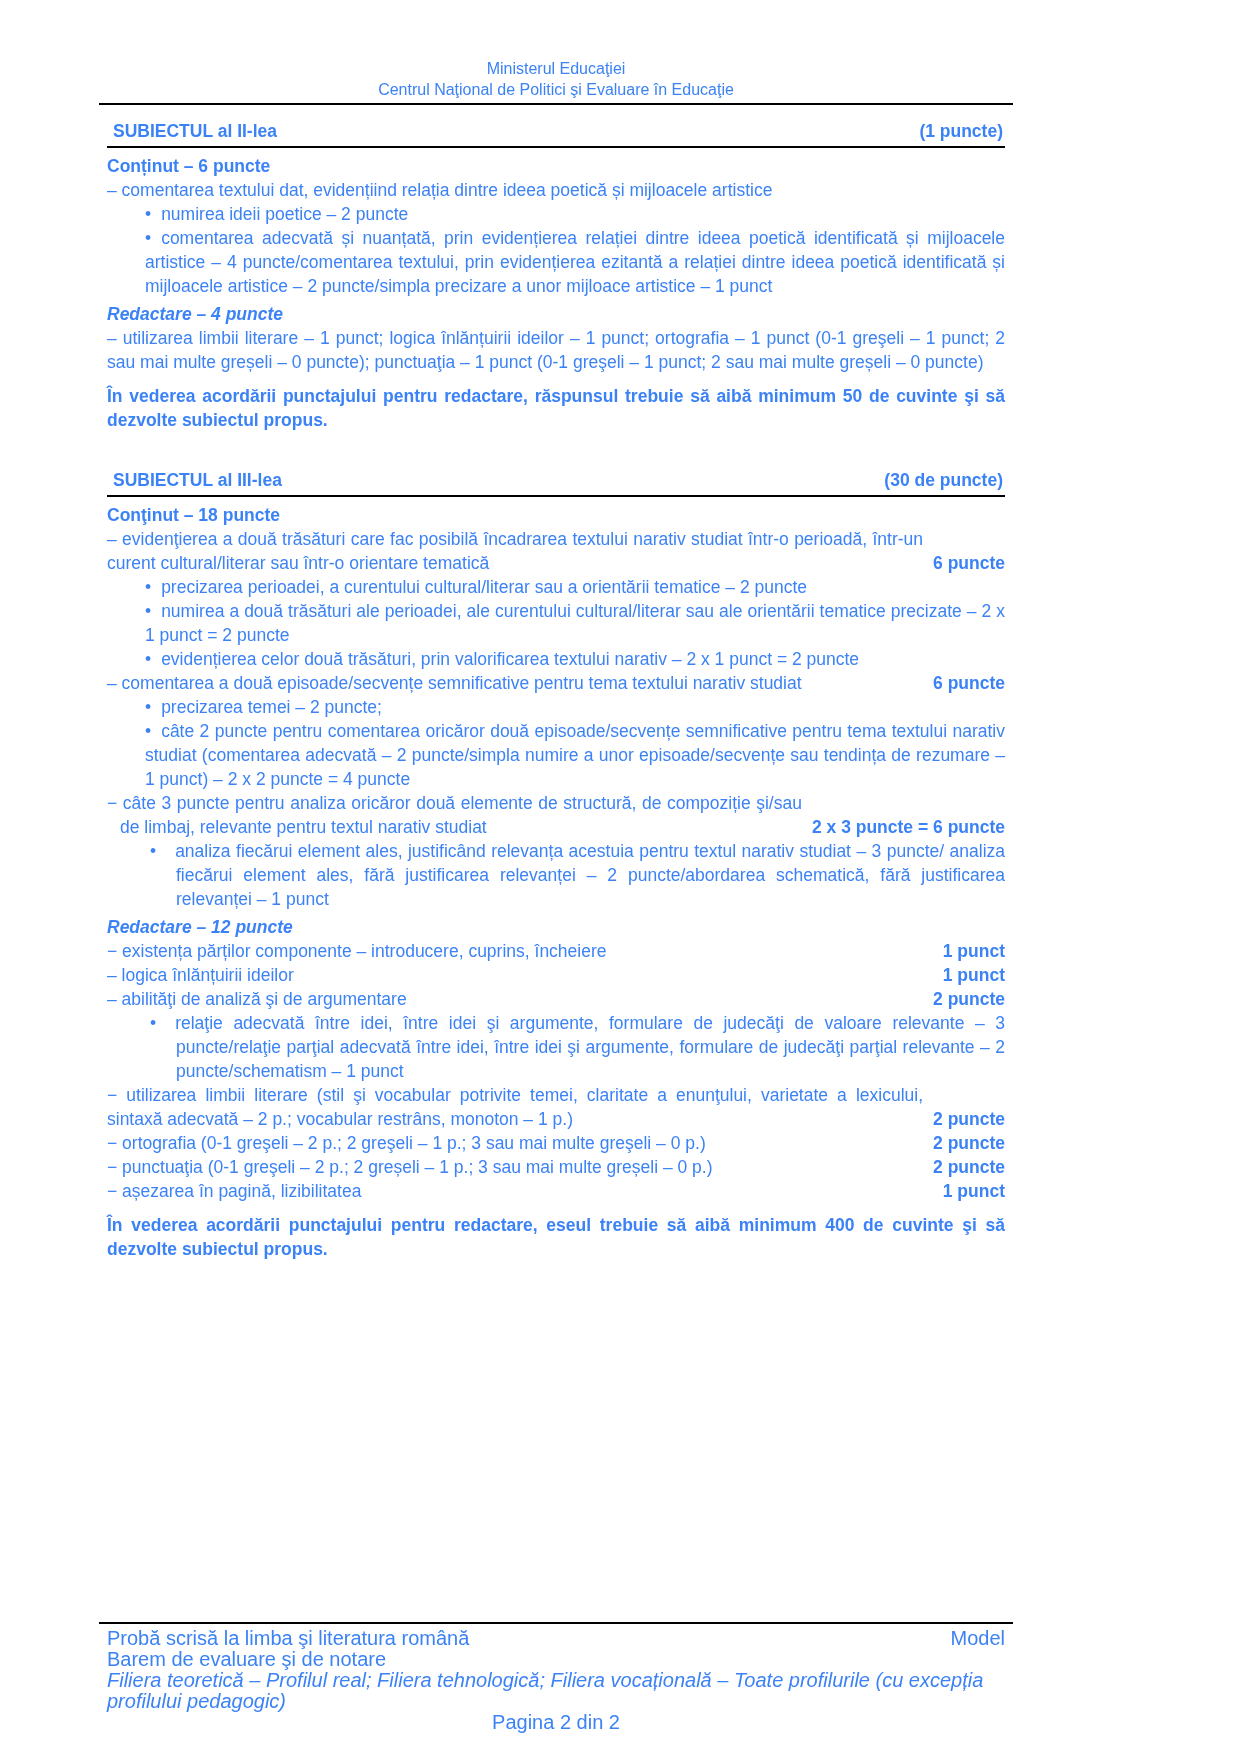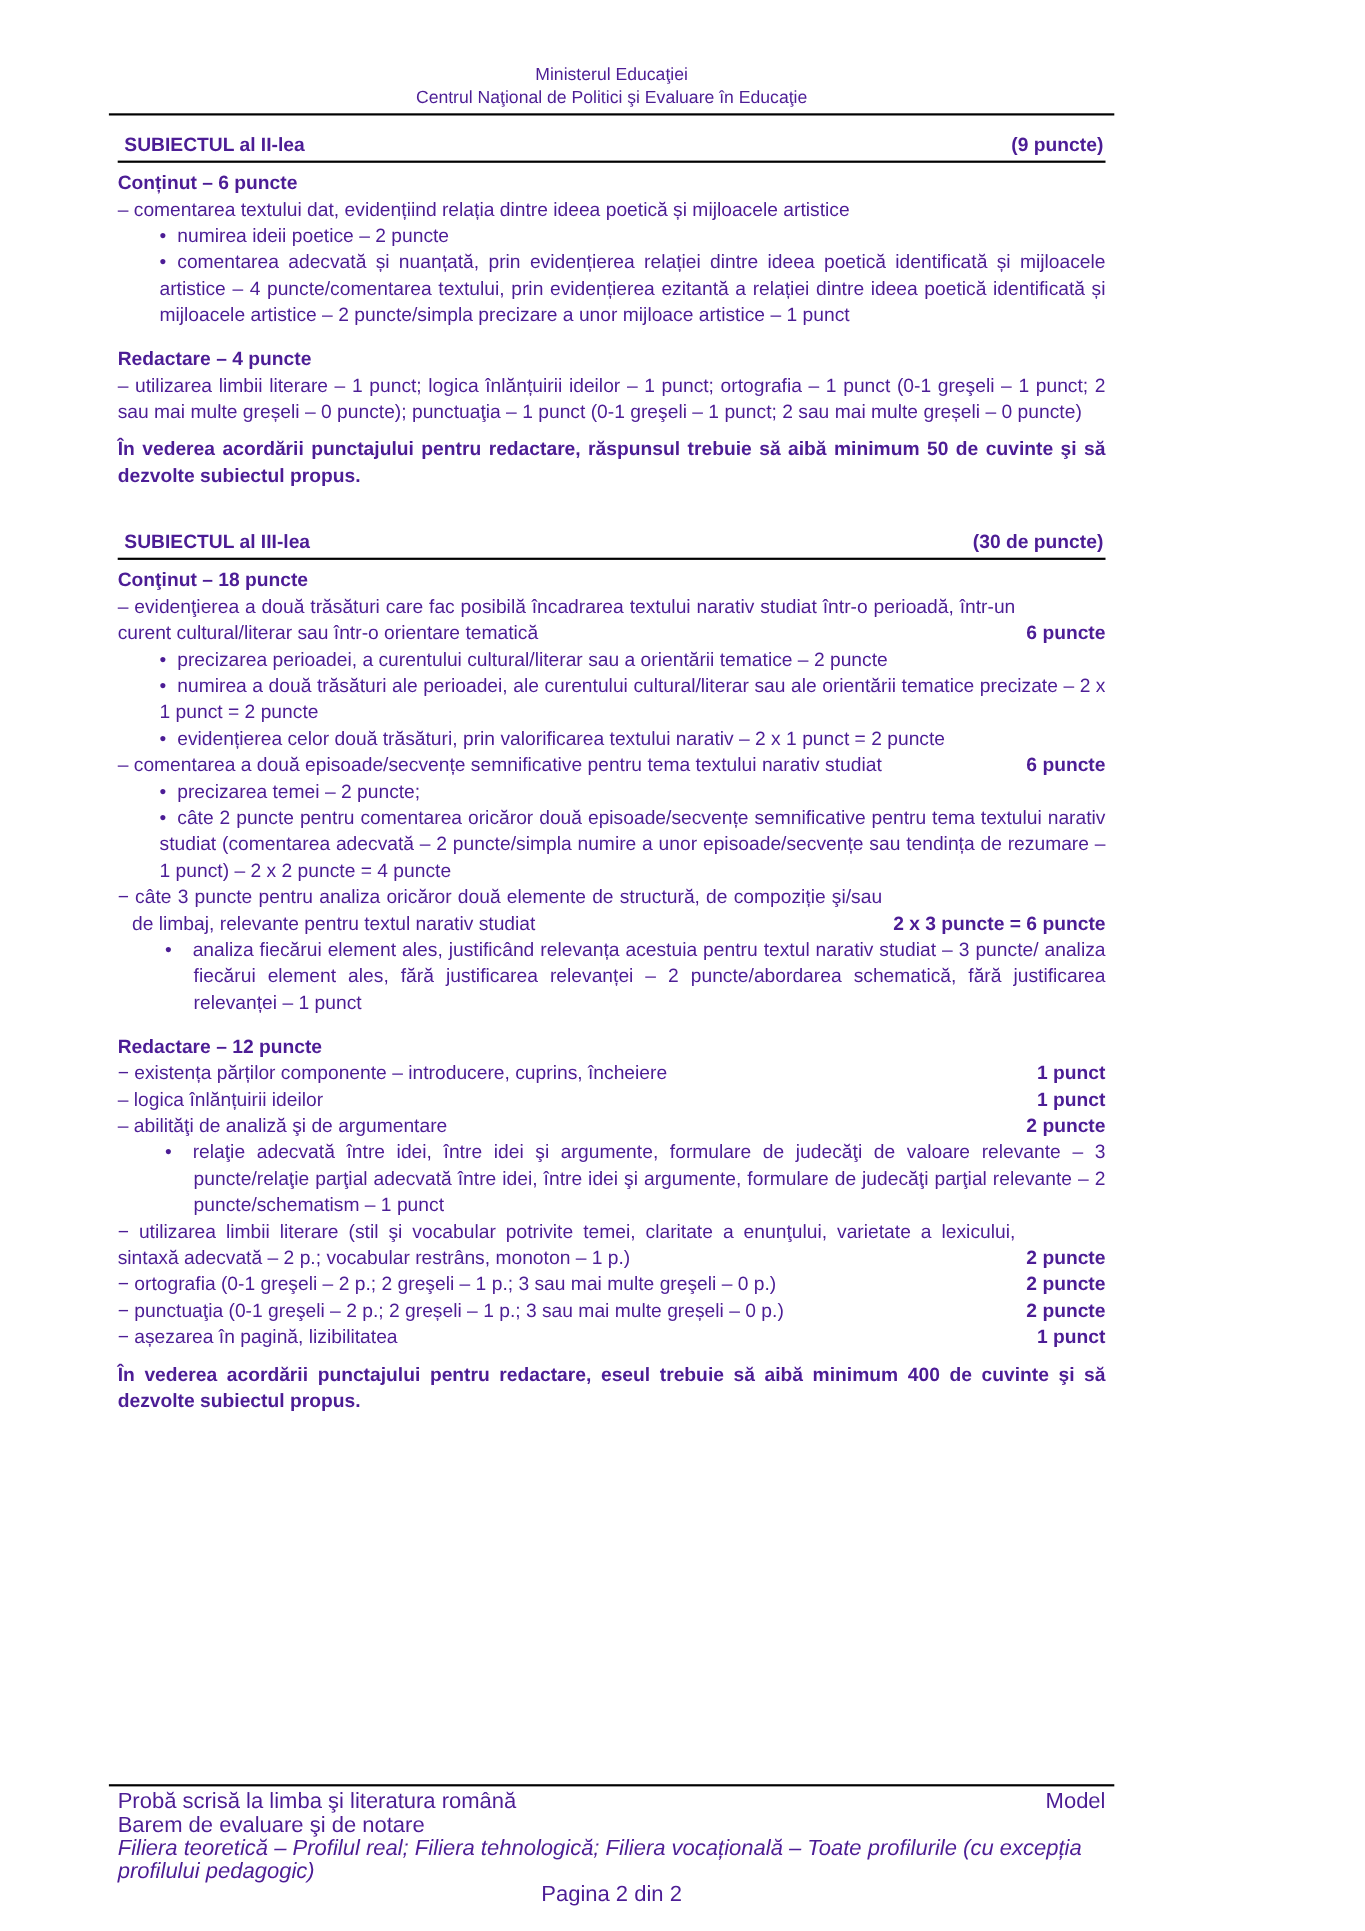--- a/index.html
+++ b/index.html
@@ -2,40 +2,40 @@
 <html><head>
 <meta charset="utf-8">
 <style>
   * { margin:0; padding:0; box-sizing:border-box; }
   html,body { background:#ffffff; }
   .page {
     position:relative;
     width:1241px;
     height:1755px;
     background:#ffffff;
-    color:#4c1d95;
+    color:#3b82f6;
     font-family:"Liberation Sans", sans-serif;
     font-size:17.5px;
     line-height:24px;
     padding:58px 236px 0 107px;
     overflow:hidden;
   }
   .doc-header { text-align:center; font-size:16px; line-height:21px; }
   .header-rule { border-bottom:2px solid #000; margin:3px -8px 0 -8px; }
 
   .sec-head {
     display:flex; justify-content:space-between; align-items:center;
     font-weight:bold;
     border-bottom:2px solid #000;
     padding:0 2px 3px 6px;
     margin-top:14px;
   }
   .mt22 { margin-top:36px; }
   .sub-head { font-weight:bold; margin-top:6px; }
-  .mt8 { margin-top:16px; }
+  .mt8 { margin-top:4px;font-style:italic; }
   .para { }
   .just { text-align:justify; }
 
   .bullet { margin-left:38px; }
   .mark { padding-right:10px; }
   .hang { margin-left:43px; padding-left:26px; text-indent:-26px; }
   .hang .mark { padding-right:19px; }
 
   .pt-row { display:flex; align-items:flex-end; }
   .pt-text { flex:1 1 auto; text-align:justify; }
@@ -60,21 +60,21 @@
 
   <div class="doc-header">
     <div>Ministerul Educaţiei</div>
     <div>Centrul Naţional de Politici şi Evaluare în Educaţie</div>
   </div>
   <div class="header-rule"></div>
 
   <div>
     <div class="sec-head">
       <span>SUBIECTUL al II-lea</span>
-      <span>(9 puncte)</span>
+      <span>(1 puncte)</span>
     </div>
     <div class="sub-head">Conținut – 6 puncte</div>
     <div class="para">– comentarea textului dat, evidențiind relația dintre ideea poetică și mijloacele artistice</div>
     <div class="bullet">
       <span class="mark">•</span><span>numirea ideii poetice – 2 puncte</span>
     </div>
     <div class="bullet just">
       <span class="mark">•</span><span>comentarea adecvată și nuanțată, prin evidențierea relației dintre ideea poetică identificată și mijloacele artistice – 4 puncte/comentarea textului, prin evidențierea ezitantă a relației dintre ideea poetică identificată și mijloacele artistice – 2 puncte/simpla precizare a unor mijloace artistice – 1 punct</span>
     </div>
     <div class="sub-head mt8">Redactare – 4 puncte</div>

